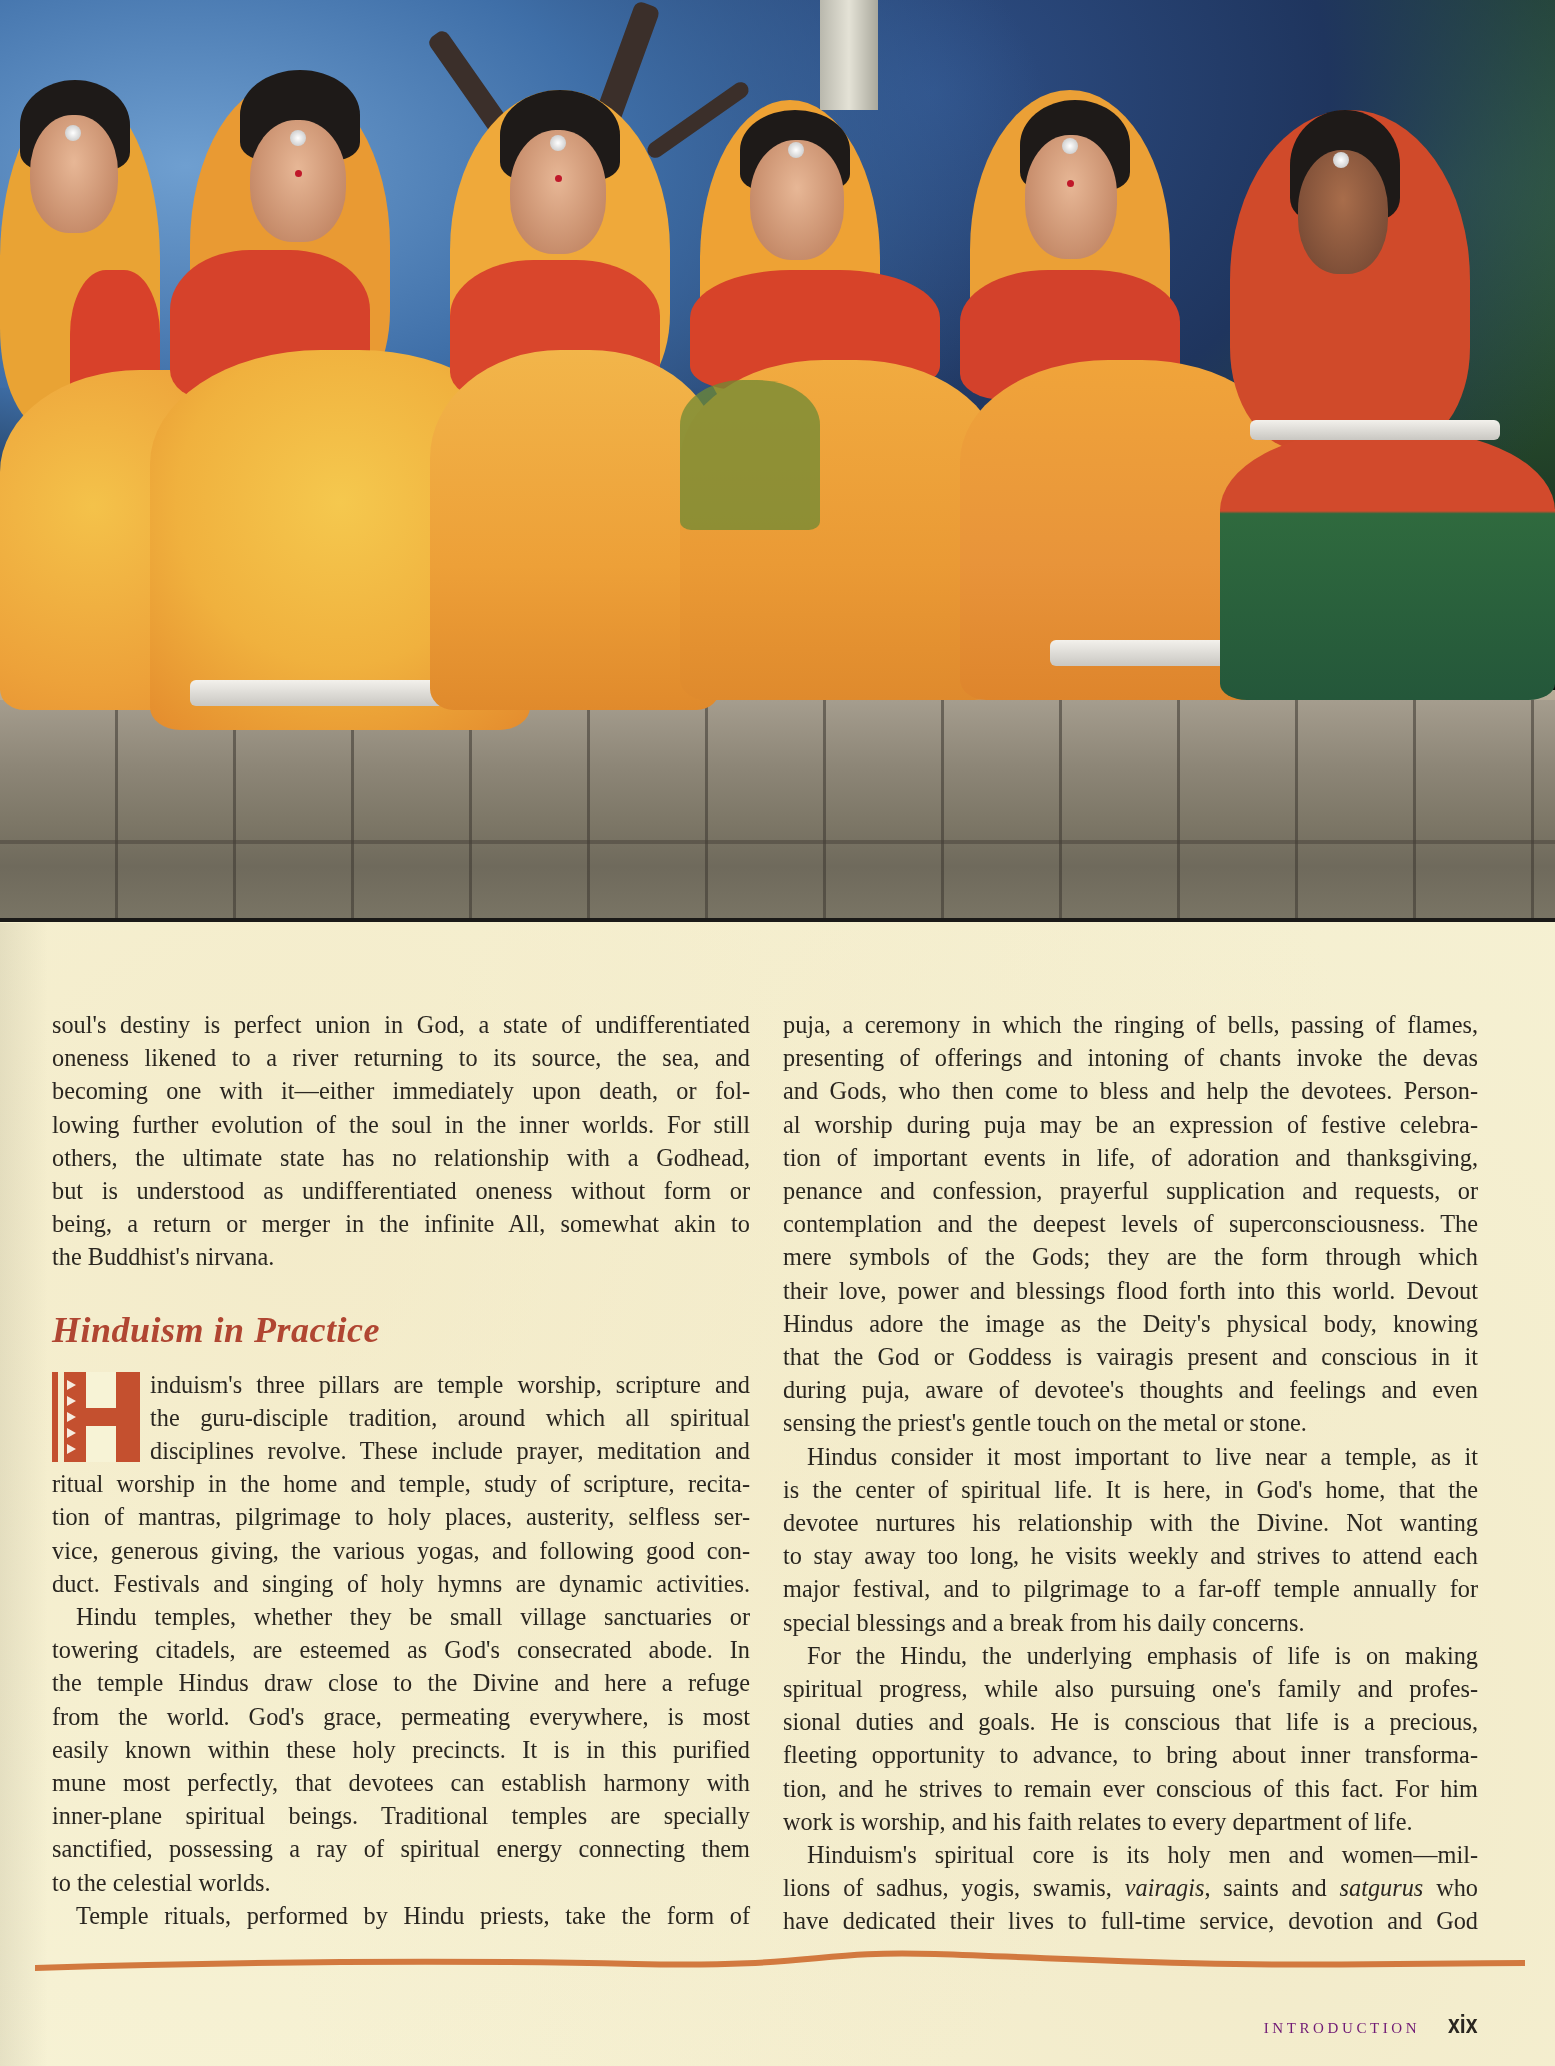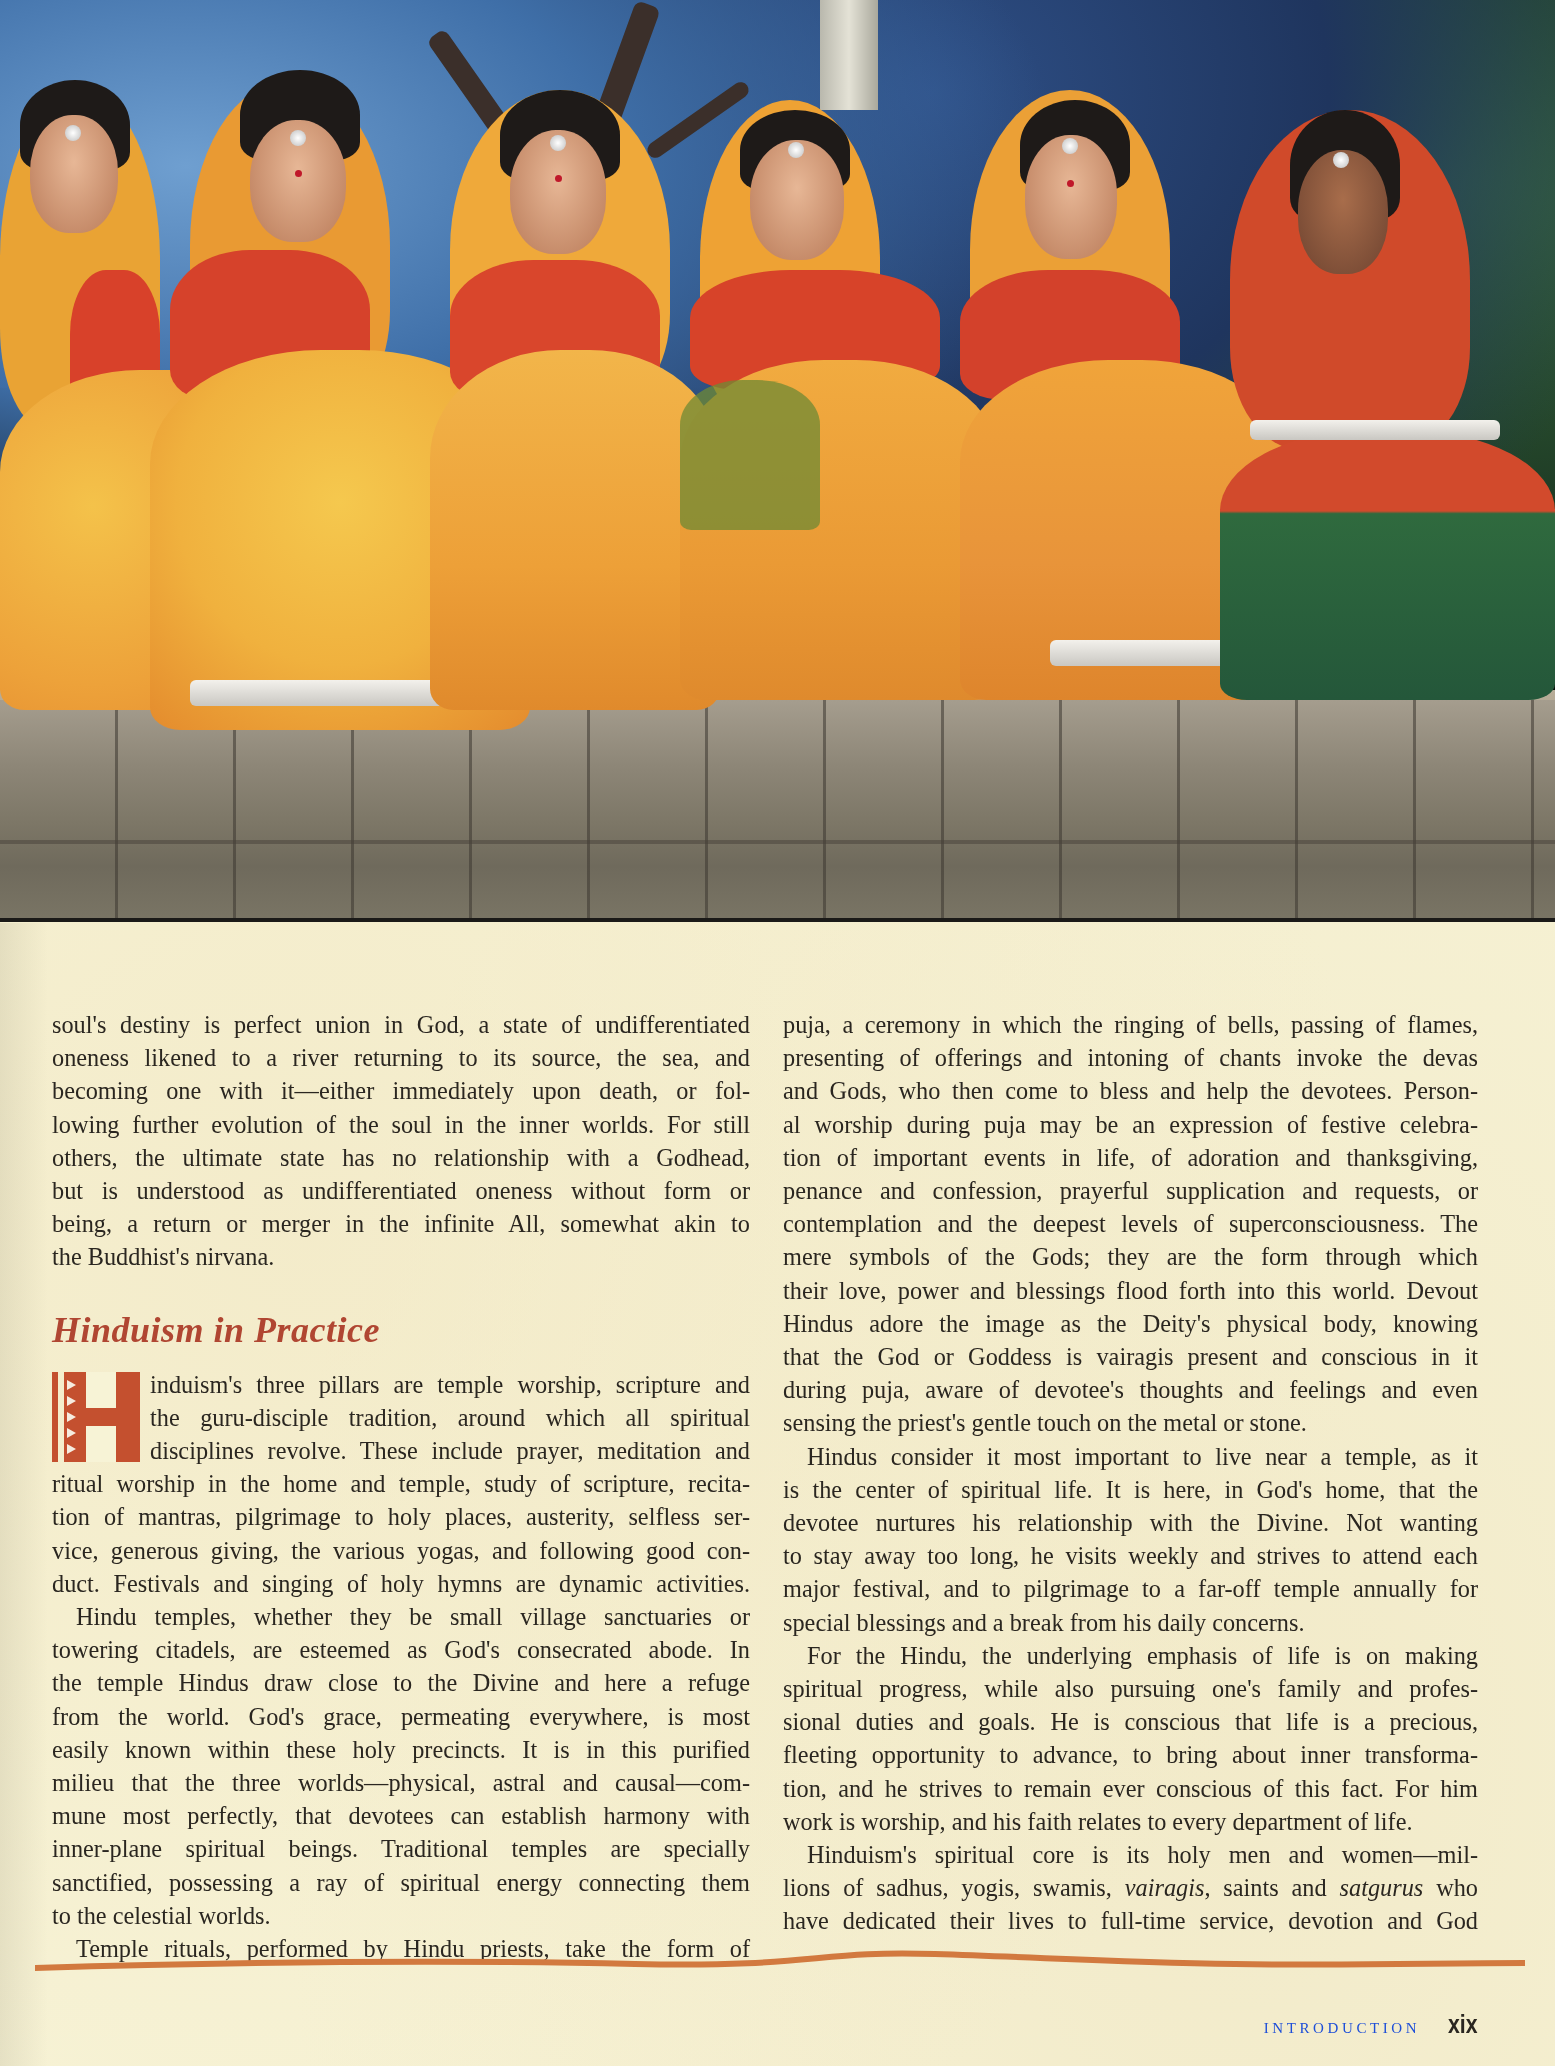--- a/index.html
+++ b/index.html
@@ -62,21 +62,21 @@
     }
     .dropcap .bar { position: absolute; left: 0; top: 0; width: 6px; height: 90px; background: #c4502f; }
     .dropcap .h { position: absolute; left: 12px; top: 0; width: 76px; height: 90px; background: #c4502f; }
     .dropcap .h::before { content: ""; position: absolute; left: 22px; top: 0; width: 30px; height: 36px; background: #f7f3d6; }
     .dropcap .h::after { content: ""; position: absolute; left: 22px; bottom: 0; width: 30px; height: 36px; background: #f7f3d6; }
     .dropcap .tri { position: absolute; left: 3px; width: 0; height: 0; border-top: 5px solid transparent; border-bottom: 5px solid transparent; border-left: 9px solid #f6ece0; }
     em { font-style: italic; }
 
     .rule { position: absolute; left: 35px; top: 1946px; width: 1490px; height: 30px; }
     .footer { position: absolute; top: 2010px; right: 72px; display: flex; align-items: baseline; gap: 28px; }
-    .footer .section { font-size: 15px; letter-spacing: 3.6px; color: #1d4ed8; }
+    .footer .section { font-size: 15px; letter-spacing: 3.6px; color: #701a75; }
     .footer .pageno { font-family: "Liberation Sans", "DejaVu Sans", sans-serif; font-weight: bold; font-size: 25px; color: #2a2620; transform: scaleX(0.85); transform-origin: left; }
     .gutter-shade { position: absolute; left: 0; top: 923px; width: 48px; height: 1143px;
       background: linear-gradient(90deg, rgba(150,145,120,0.18), rgba(0,0,0,0)); pointer-events: none; }
   </style>
 </head>
 <body>
 
 <div class="photo">
   <div class="trunk"></div>
   <div class="branch" style="left:470px;top:20px;width:22px;height:160px;transform:rotate(-35deg);"></div>
@@ -186,21 +186,20 @@
       <span class="line">duct. Festivals and singing of holy hymns are dynamic activities.</span>
     </p>
   </div>
 
   <p>
     <span class="line ind">Hindu temples, whether they be small village sanctuaries or</span>
     <span class="line">towering citadels, are esteemed as God's consecrated abode. In</span>
     <span class="line">the temple Hindus draw close to the Divine and here a refuge</span>
     <span class="line">from the world. God's grace, permeating everywhere, is most</span>
     <span class="line">easily known within these holy precincts. It is in this purified</span>
-    <span class="line">milieu that the three worlds—physical, astral and causal—com-</span>
     <span class="line">mune most perfectly, that devotees can establish harmony with</span>
     <span class="line">inner-plane spiritual beings. Traditional temples are specially</span>
     <span class="line">sanctified, possessing a ray of spiritual energy connecting them</span>
     <span class="line last">to the celestial worlds.</span>
   </p>
 
   <p>
     <span class="line ind">Temple rituals, performed by Hindu priests, take the form of</span>
   </p>
 </div>

